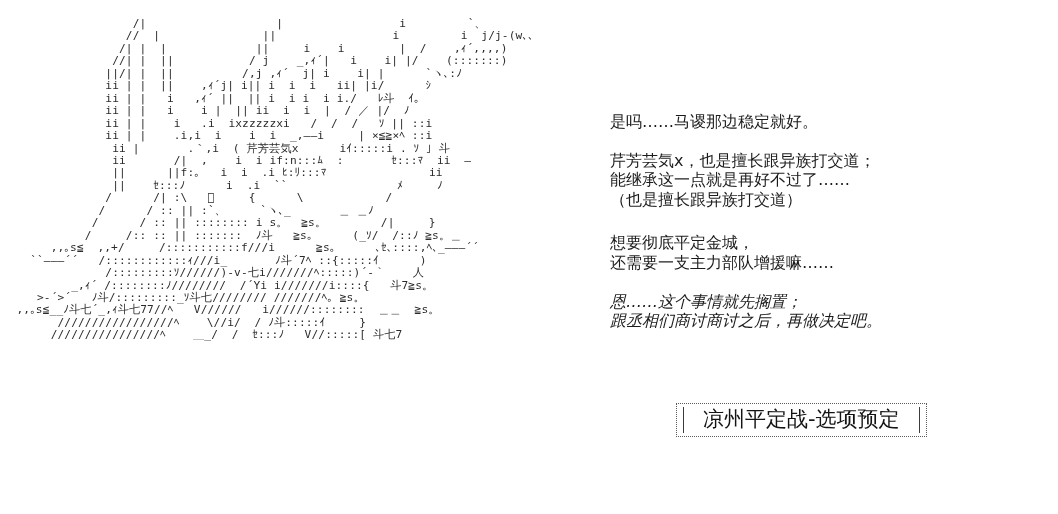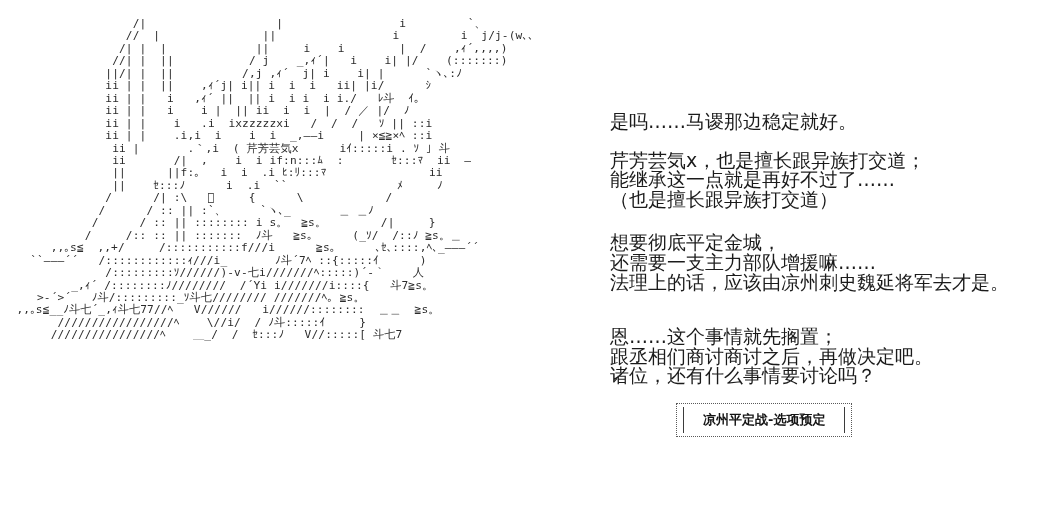--- a/index.html
+++ b/index.html
@@ -45,29 +45,29 @@
     left: 610px;
     top: 112px;
     width: 430px;
   }
   .dlg-block {
     margin: 0 0 16px 0;
   }
   .dlg-block:last-of-type { margin-bottom: 0; }
   .dlg-line {
     font-family: "DejaVu Sans", "Liberation Sans", sans-serif;
-    font-size: 19px;
+    font-size: 16px;
     line-height: 19.6px;
     color: #1b1b1b;
     white-space: pre;
   }
   #dlg-block-1 { margin-bottom: 19px; }
   #dlg-block-2 { margin-bottom: 24px; }
-  #dlg-block-3 { margin-bottom: 35px; }
-  #dlg-block-4 { margin-bottom: 17px; }
+  #dlg-block-3 { margin-bottom: 19px; }
+  #dlg-block-4 { margin-bottom: 17px; font-style: italic; }
 
   
   #option-button-wrap {
     position: absolute;
     left: 676px;
     top: 403px;
   }
   #option-button {
     position: relative;
     display: inline-block;
@@ -82,26 +82,25 @@
     position: absolute;
     top: 3px;
     bottom: 3px;
     width: 0;
     border-left: 1px solid #3b3b3b;
   }
   #option-button::before { left: 6px; }
   #option-button::after  { right: 6px; }
   #option-button-label {
     font-family: "DejaVu Sans", "Liberation Sans", sans-serif;
-    font-size: 13px;
+    font-size: 21px;
     line-height: 17px;
     color: #141414;
     white-space: pre;
     display: block;
-    font-weight: bold;
   }
 </style>
 </head>
 <body>
 
 <div id="aa-panel">
   <pre id="aa-art">                    /|                   |                 i         `、
                    //  |               ||                 i         i  j/j-(w､､
                   /| |  |             ||     i    i        |  /    ,ｨ´,,,,)
                  //| |  ||           / j    _,ｨ´|   i    i| |/    (:::::::)
@@ -137,27 +136,25 @@
 
   <div class="dlg-block" id="dlg-block-2">
     <div class="dlg-line">芹芳芸気x，也是擅长跟异族打交道；</div>
     <div class="dlg-line">能继承这一点就是再好不过了……</div>
     <div class="dlg-line">（也是擅长跟异族打交道）</div>
   </div>
 
   <div class="dlg-block" id="dlg-block-3">
     <div class="dlg-line">想要彻底平定金城，</div>
     <div class="dlg-line">还需要一支主力部队增援嘛……</div>
-    <div class="dlg-line">法理上的话，应该由凉州刺史魏延将军去才是。</div>
   </div>
 
   <div class="dlg-block" id="dlg-block-4">
     <div class="dlg-line">恩……这个事情就先搁置；</div>
     <div class="dlg-line">跟丞相们商讨商讨之后，再做决定吧。</div>
-    <div class="dlg-line">诸位，还有什么事情要讨论吗？</div>
   </div>
 
 </div>
 
 <div id="option-button-wrap">
   <div id="option-button">
     <span id="option-button-label">凉州平定战-选项预定</span>
   </div>
 </div>
 

